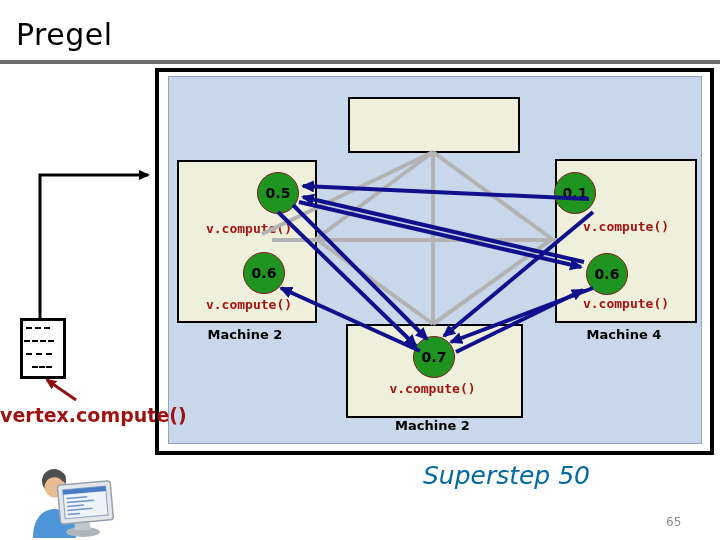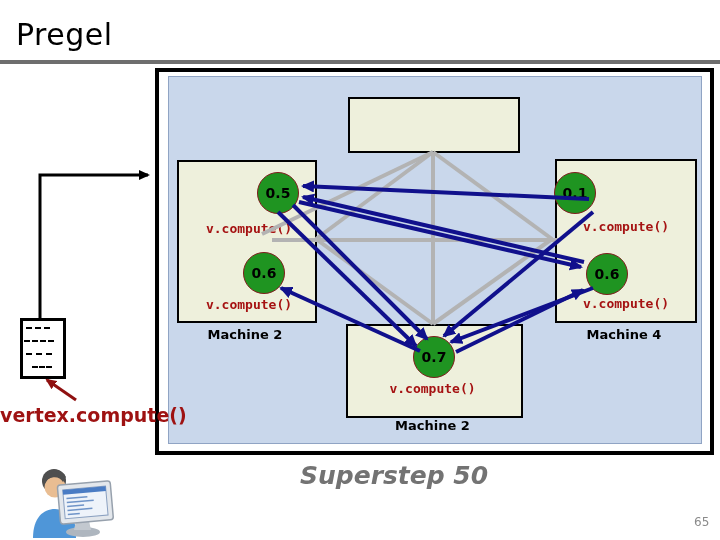--- a/index.html
+++ b/index.html
@@ -42,27 +42,27 @@
     font-family:"DejaVu Sans Mono","Liberation Mono",monospace;
     font-size:13px; font-weight:bold; color:#a51212; text-align:center;
   }
   .c-m1t { left:181px; top:221px; width:136px; }
   .c-m1b { left:181px; top:297px; width:136px; }
   .c-m3t { left:557px; top:219px; width:138px; }
   .c-m3b { left:557px; top:296px; width:138px; }
   .c-m2  { left:346px; top:381px; width:173px; }
 
   .superstep {
-    left:300px; top:461px; width:290px; text-align:left;
-    font-size:25px; font-weight:bold; font-style:italic; color:#737373;
+    left:300px; top:461px; width:290px; text-align:right;
+    font-size:25px; font-weight:normal; font-style:italic; color:#0369a1;
   }
   .annot { width:164px; text-align:center; color:#9e1212; font-weight:bold; }
   .annot1 { left:0; top:404px; font-size:19px; }
   .annot2 { left:0; top:428px; font-size:19px; }
-  .pagenum { left:694px; top:515px; font-size:12px; color:#8a8a8a; }
+  .pagenum { left:666px; top:515px; font-size:12px; color:#8a8a8a; }
 
   .code-box { left:20px; top:318px; width:40px; height:55px; background:#fff; border:3px solid #000; }
   .dash { position:absolute; border-top:2px dashed #000; height:0; }
   .d1 { left:3px;  top:6px;  width:24px; }
   .d2 { left:1px;  top:19px; width:30px; }
   .d3 { left:3px;  top:32px; width:26px; }
   .d4 { left:9px;  top:45px; width:20px; }
 
   svg.overlay { left:0; top:0; width:720px; height:540px; pointer-events:none; }
 </style>

